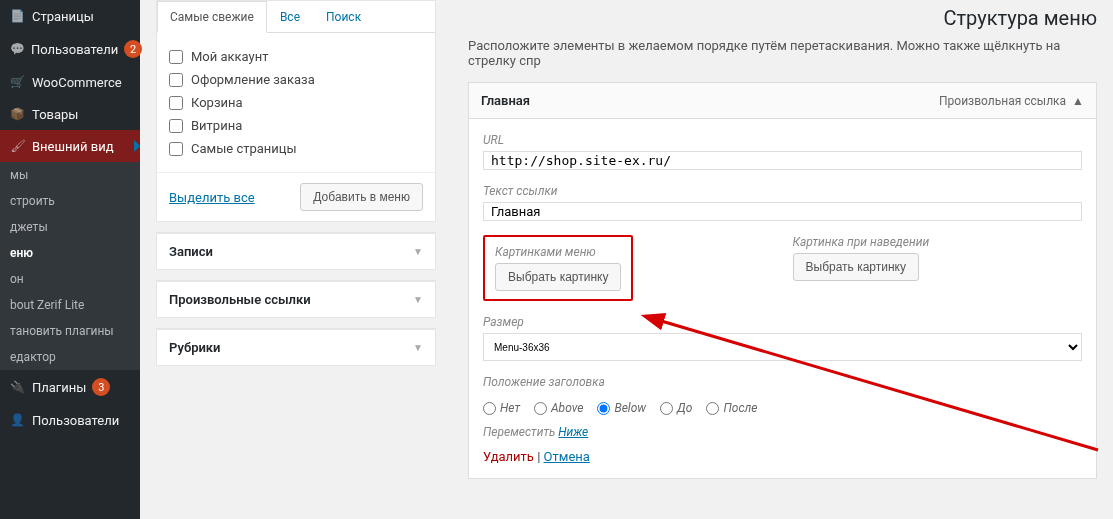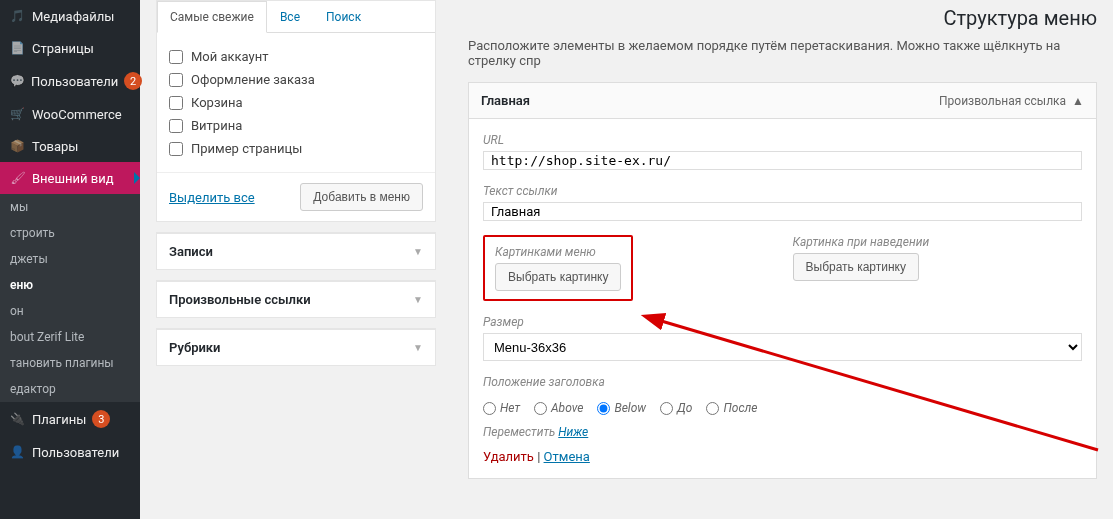--- a/index.html
+++ b/index.html
@@ -1,20 +1,20 @@
 <!DOCTYPE html>
 <html><head>
 <meta charset="utf-8">
 <style>
 * { box-sizing: border-box; margin: 0; padding: 0; }
 body { font-family: -apple-system, "Segoe UI", Roboto, Arial, sans-serif; font-size: 13px; color: #444; background: #f1f1f1; overflow: hidden; }
 .wrap { display: flex; width: 1113px; height: 519px; }
 .sidebar { width: 140px; background: #23282d; color: #eee; flex-shrink: 0; }
 .sidebar .item { padding: 8px 10px; display: flex; align-items: center; gap: 6px; cursor: pointer; font-size: 13px; color: #eee; }
-.sidebar .item.active { background: #be185d; color: #fff; position: relative; }
+.sidebar .item.active { background: #7f1d1d; color: #fff; position: relative; }
 .sidebar .item.active::after { content: ''; position: absolute; right: -6px; top: 50%; margin-top: -6px; border: 6px solid transparent; border-left-color: #0073aa; }
 .sidebar .sub { background: #32373c; }
 .sidebar .sub .sitem { padding: 6px 10px 6px 10px; font-size: 12px; color: #b4b9be; cursor: pointer; }
 .sidebar .sub .sitem.cur { color: #fff; font-weight: 600; }
 .badge { background: #d54e21; color: #fff; border-radius: 9px; min-width: 18px; height: 18px; font-size: 11px; display: inline-flex; align-items: center; justify-content: center; padding: 0 5px; }
 .ic { width: 16px; height: 16px; display: inline-flex; align-items: center; justify-content: center; font-size: 14px; color: rgba(240,245,250,.6); }
 .content { flex: 1; display: flex; padding: 0 16px; gap: 32px; }
 .col-left { width: 280px; flex-shrink: 0; }
 .col-right { flex: 1; padding-top: 6px; }
 .panel { background: #fff; border: 1px solid #e5e5e5; margin-bottom: 10px; }
@@ -34,21 +34,21 @@
 .mitem { border: 1px solid #ddd; background: #fff; }
 .mitem-h { background: #fafafa; border-bottom: 1px solid #ddd; padding: 10px 12px; display: flex; justify-content: space-between; align-items: center; cursor: pointer; }
 .mitem-h .t { font-weight: 600; color: #23282d; }
 .mitem-h .r { color: #666; font-size: 12px; display: flex; align-items: center; gap: 6px; }
 .mitem-b { padding: 14px; }
 .frow { display: flex; gap: 20px; margin-bottom: 14px; }
 .fcol { flex: 1; }
 .flabel { color: #888; font-style: italic; font-size: 12px; margin-bottom: 4px; display: block; }
 .finput { width: 100%; padding: 1px 7px; border: 1px solid #ddd; font-size: 13px; font-family: inherit; }
 .redbox { border: 2px solid #d60000; border-radius: 2px; padding: 8px 10px; display: inline-block; }
-.sel { width: 100%; padding: 0 6px; border: 1px solid #ddd; background: #fff; font-size: 13px; height: 28px; }
+.sel { width: 100%; padding: 0 6px; border: 1px solid #ddd; background: #fff; font-size: 10px; height: 28px; }
 .radios { display: flex; gap: 14px; align-items: center; padding-top: 4px; }
 .radios label { display: flex; align-items: center; gap: 4px; font-style: italic; color: #666; font-size: 12px; }
 .move { color: #888; font-style: italic; font-size: 12px; }
 .actions { padding-top: 10px; }
 .alink-del { color: #a00; cursor: pointer; margin-top: 22px; }
 .alink-can { color: #0073aa; text-decoration: underline; cursor: pointer; }
 .arrow { position: absolute; pointer-events: none; }
 .dash-media::before { content: '🎵'; font-size: 12px; }
 .dash-page::before { content: '📄'; font-size: 12px; }
 .dash-comment::before { content: '💬'; font-size: 12px; }
@@ -57,24 +57,20 @@
 .dash-brush::before { content: '🖌'; font-size: 12px; }
 .dash-plug::before { content: '🔌'; font-size: 12px; }
 .dash-user::before { content: '👤'; font-size: 12px; }
 </style>
 </head>
 <body>
 
 <div class="wrap">
   <div class="sidebar">
     <div class="item">
-        <span class="ic dash-media"></span>
-        <span>Медиафайлы</span>
-      </div>
-    <div class="item">
         <span class="ic dash-page"></span>
         <span>Страницы</span>
       </div>
     <div class="item">
         <span class="ic dash-comment"></span>
         <span>Пользователи</span>
         <span class="badge">2</span>
       </div>
     <div class="item">
         <span class="ic dash-cart"></span>
@@ -129,21 +125,21 @@
           <div class="chk">
               <input type="checkbox" style="">
               <span>Корзина</span>
             </div>
           <div class="chk">
               <input type="checkbox" style="">
               <span>Витрина</span>
             </div>
           <div class="chk">
               <input type="checkbox" style="">
-              <span>Пример страницы</span>
+              <span>Самые страницы</span>
             </div>
         </div>
         <div class="pfoot">
           <span class="link">Выделить все</span>
           <button class="btn">Добавить в меню</button>
         </div>
       </div>
       <div class="panel">
         <div class="acc-h">
             <span>Записи</span>

